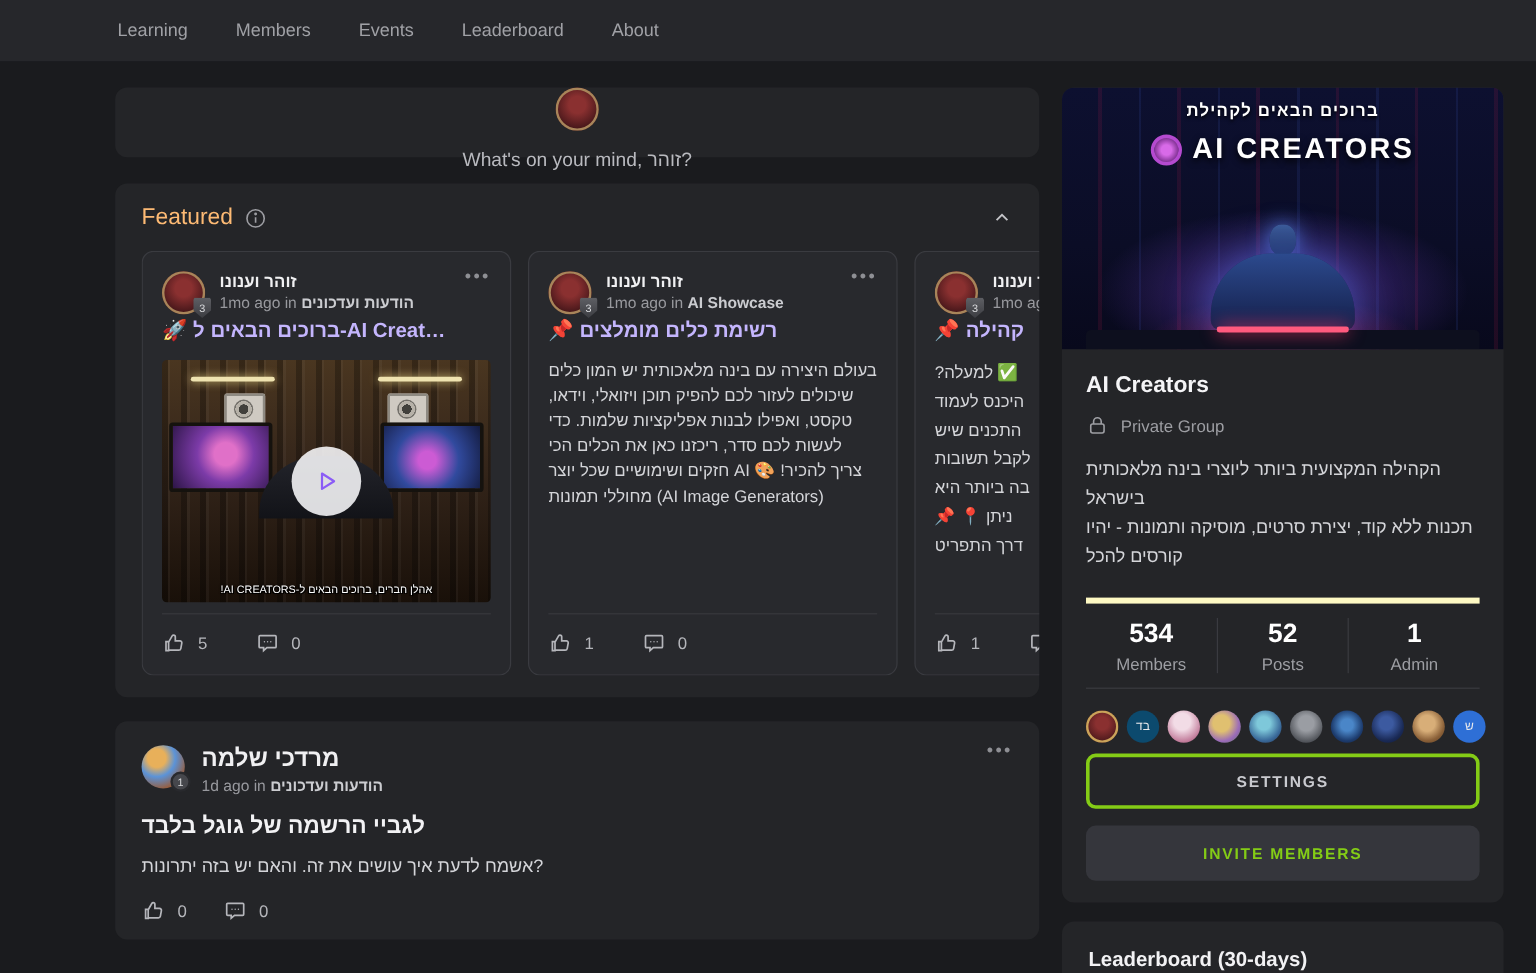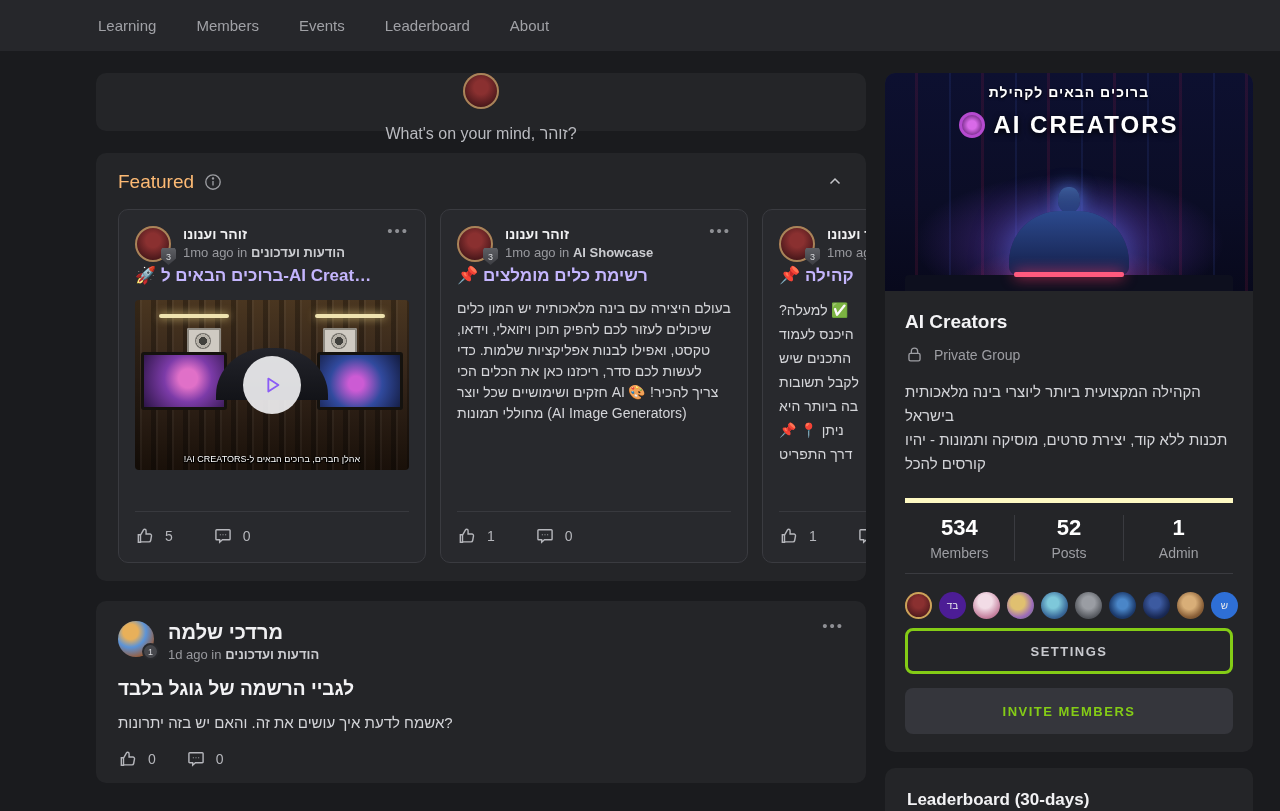--- a/index.html
+++ b/index.html
@@ -53,21 +53,21 @@
   .fcard-body { margin-top:12px; font-size:14px; line-height:21px; color:#d4d5d9; }
   .fcard-body-lines div { font-size:14px; line-height:24px; color:#d4d5d9; direction:rtl; text-align:left;
     white-space:nowrap; }
   .ffoot { margin-top:auto; border-top:1px solid #38393e; padding-top:14px; display:flex; align-items:center; gap:10px; }
   .engage { display:flex; align-items:center; gap:10px; color:#b5b6bb; cursor:pointer; }
   .engage + .engage { margin-left:30px; }
   .engage svg { width:20px; height:20px; }
   .count { font-size:14px; color:#b5b6bb; }
 
   
-  .video { margin-top:14px; height:170px; border-radius:4px; position:relative; overflow:hidden;
+  .video { margin-top:14px; height:202px; border-radius:4px; position:relative; overflow:hidden;
     background:
       repeating-linear-gradient(90deg, rgba(0,0,0,.28) 0 5px, rgba(255,255,255,.04) 5px 7px, transparent 7px 16px),
       linear-gradient(180deg,#4a3620 0%,#34251a 45%,#191009 100%); }
   .lightbar { position:absolute; top:14px; height:4px; width:70px; background:#efe3b0; border-radius:2px; box-shadow:0 0 8px #d6c27a; }
   .speaker { position:absolute; top:28px; width:34px; height:26px; background:#cfcac2; border-radius:2px; box-shadow:inset 0 0 0 2px #8e8a82; }
   .speaker::after { content:""; position:absolute; left:8px; top:5px; width:16px; height:16px; border-radius:50%;
     background:radial-gradient(circle,#41403c 35%,#b6b1a8 36% 60%,#73706a 61%); }
   .monitor { position:absolute; top:52px; width:86px; height:58px; border:3px solid #15120e; border-radius:3px; }
   .monitor.left { left:6px; background:radial-gradient(circle at 55% 45%, #e070c8 0 18%, #7c3ba8 45%, #2c1546 100%); }
   .monitor.right { right:6px; background:radial-gradient(circle at 45% 55%, #cc5bd4 0 14%, #314a9e 50%, #131b3e 100%); }
@@ -376,21 +376,21 @@
             <div class="stat-v">52</div>
             <div class="stat-l">Posts</div>
           </div>
           <div class="stat">
             <div class="stat-v">1</div>
             <div class="stat-l">Admin</div>
           </div>
         </div>
         <div class="gavatars">
           <span class="mini-av" style="background:radial-gradient(circle at 50% 40%, #8a3030 25%, #47171a 75%); box-shadow:0 0 0 2px #caa45a inset;"></span>
-          <span class="mini-av" style="background:#4c1d95;">בד</span>
+          <span class="mini-av" style="background:#0c4a6e;">בד</span>
           <span class="mini-av" style="background:radial-gradient(circle at 45% 35%, #f2dce6 0 30%, #c4809e 70%, #8a4a66 100%);"></span>
           <span class="mini-av" style="background:radial-gradient(circle at 40% 40%, #e0c070 0 30%, #9a6aba 65%, #5a7a4a 100%);"></span>
           <span class="mini-av" style="background:radial-gradient(circle at 45% 40%, #7ec8da 0 25%, #3a6a9a 65%, #223050 100%);"></span>
           <span class="mini-av" style="background:radial-gradient(circle at 50% 40%, #9a9da3 0 30%, #55585e 70%, #34363c 100%);"></span>
           <span class="mini-av" style="background:radial-gradient(circle at 50% 45%, #4a86c8 0 25%, #1d3c6e 65%, #101c38 100%);"></span>
           <span class="mini-av" style="background:radial-gradient(circle at 45% 40%, #3c5aa0 0 25%, #1a2a56 65%, #0c1530 100%);"></span>
           <span class="mini-av" style="background:radial-gradient(circle at 45% 40%, #d8ae78 0 30%, #8a6038 65%, #50361e 100%);"></span>
           <span class="mini-av" style="background:#2e6fd6;">ש</span>
         </div>
         <div class="btn outline">SETTINGS</div>

